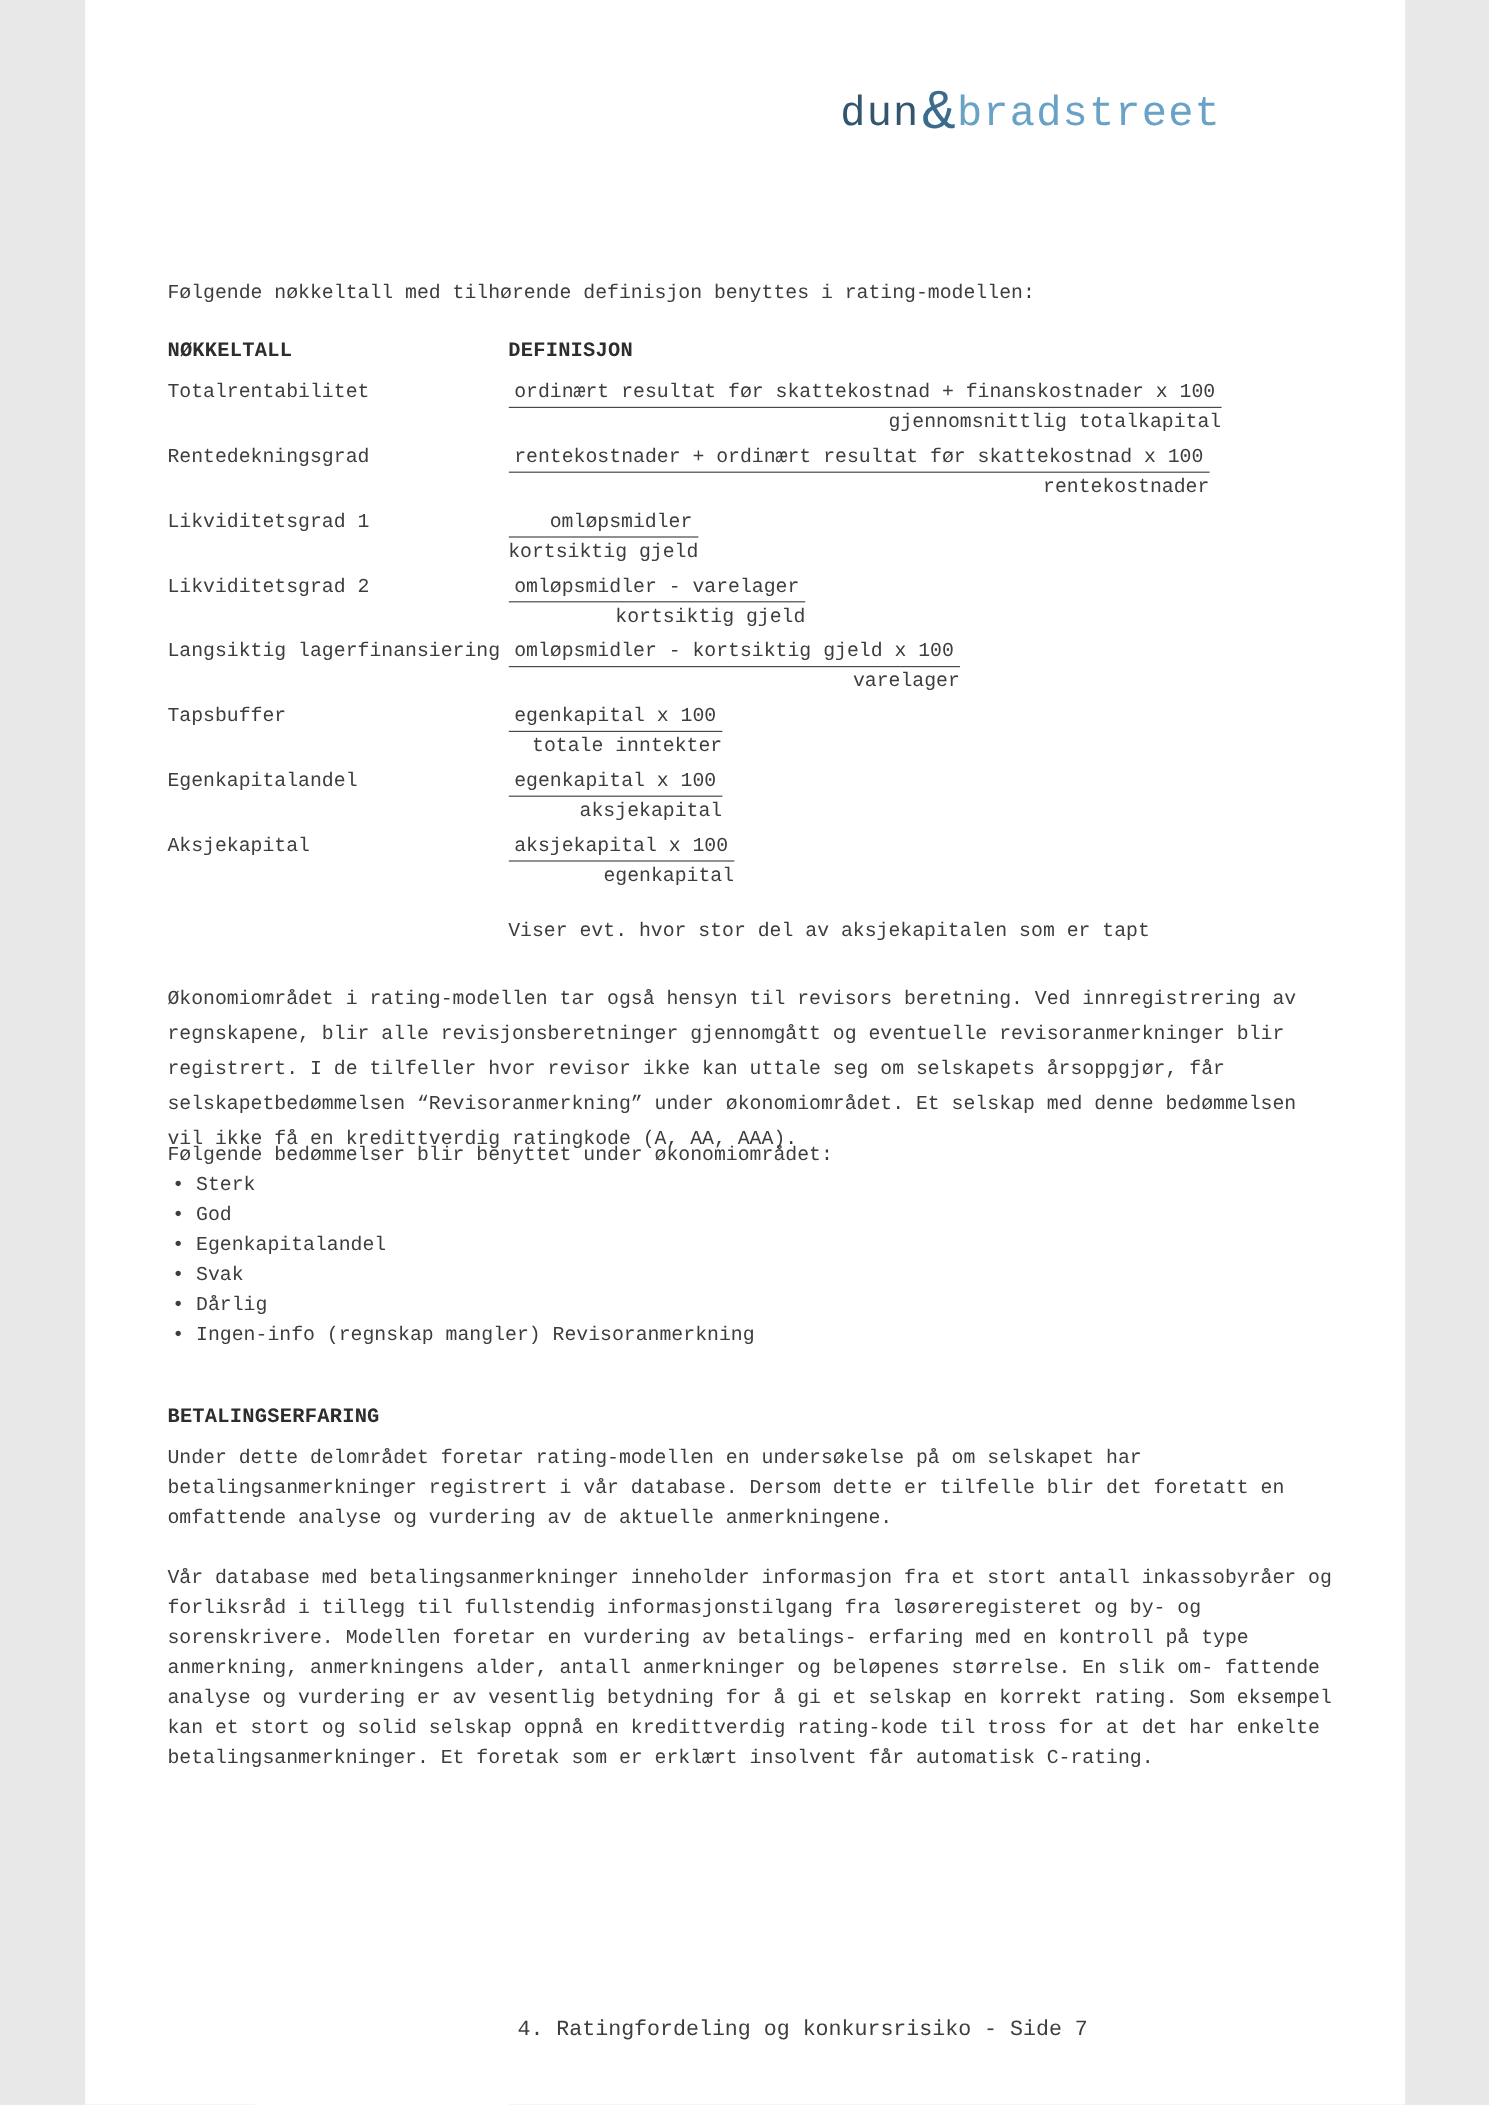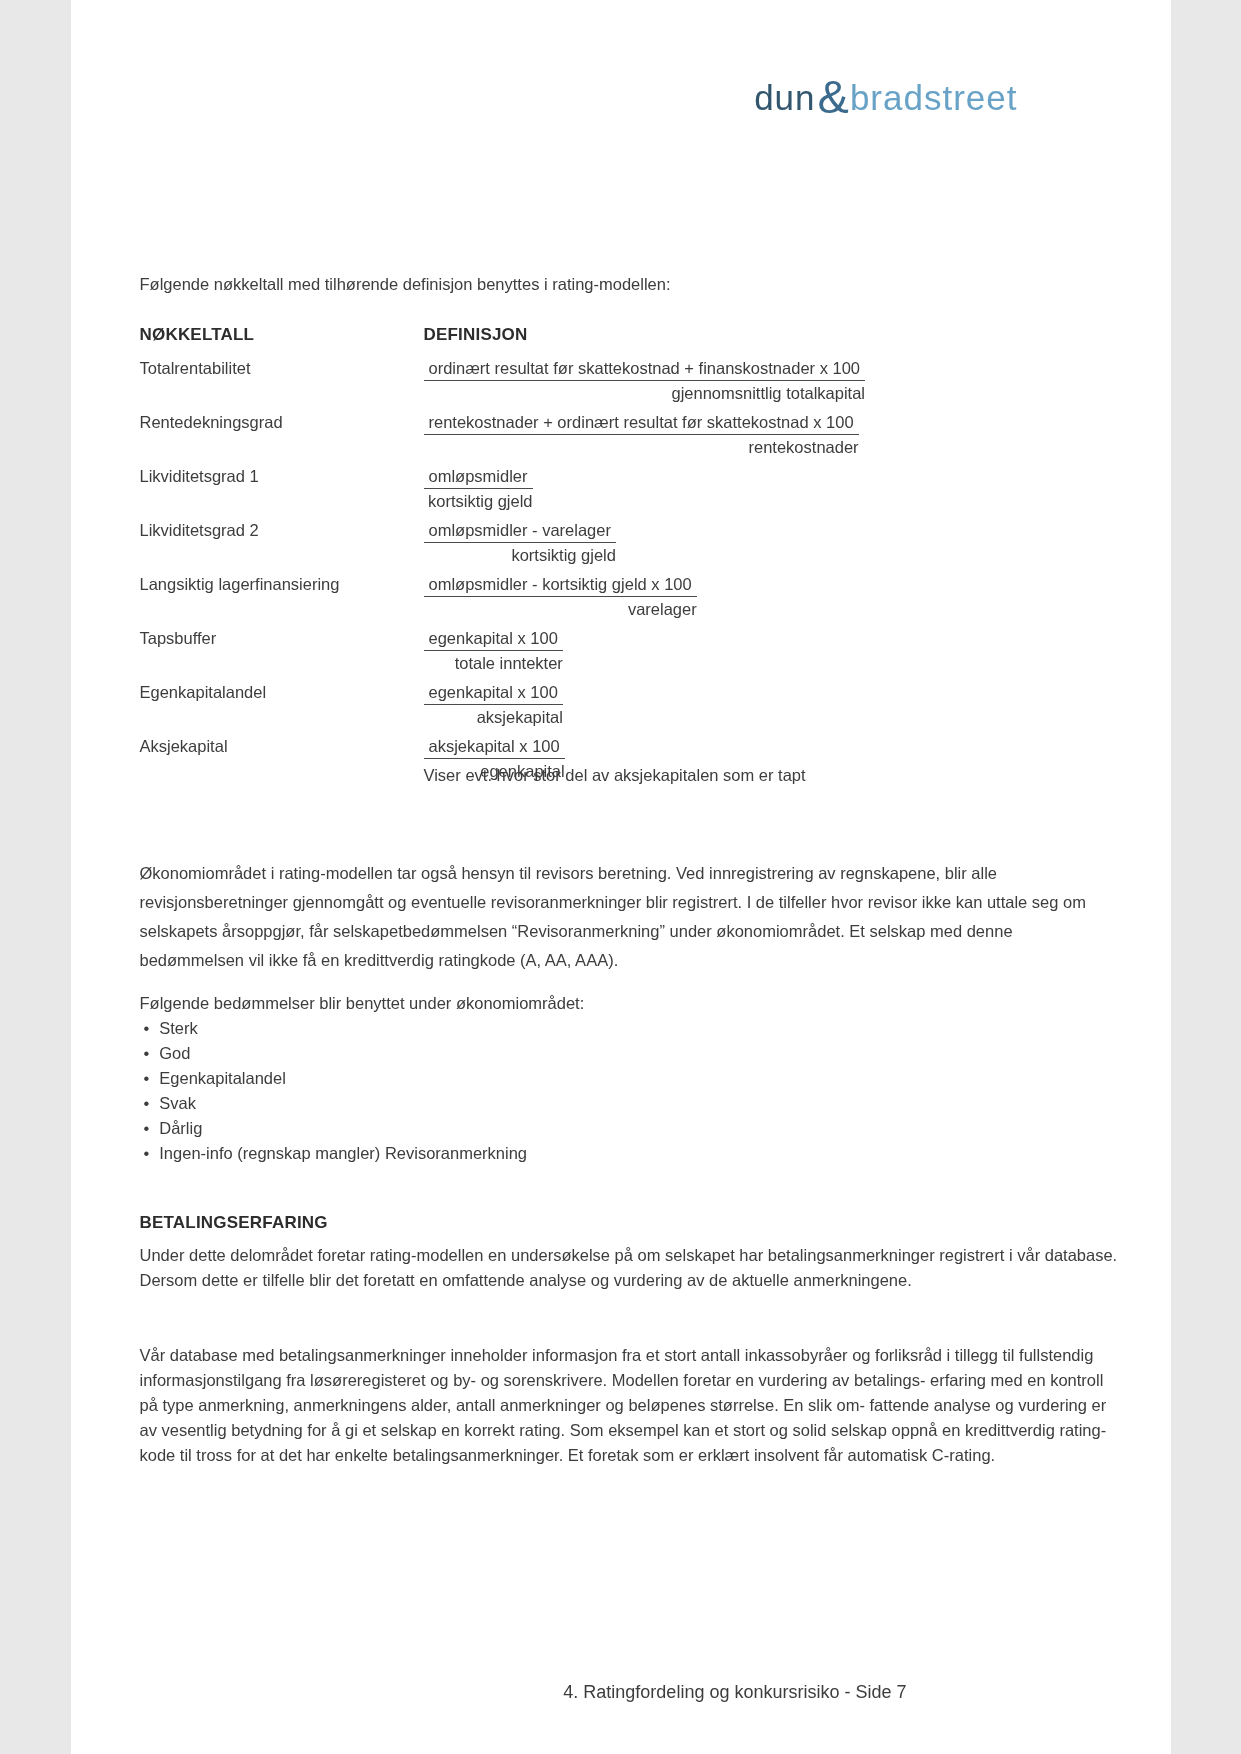--- a/index.html
+++ b/index.html
@@ -1,33 +1,33 @@
 <!DOCTYPE html>
 <html lang="no"><head>
 <meta charset="utf-8">
 <style>
   html,body { margin:0; padding:0; background:#e8e8e8; }
   .page {
     position:relative;
     width:1100px; height:1754px;
     margin:0 auto;
     background:#ffffff;
-    font-family:Liberation Sans, sans-serif;
+    font-family:Liberation Mono, monospace;
     color:#3d3d3d;
     overflow:hidden;
   }
 
   
   .logo { position:absolute; top:66px; right:153px; white-space:nowrap; }
   .logo-dun  { font-size:35px; letter-spacing:1px; color:#32566e; }
   .logo-amp  { font-size:47px; color:#3b6b8d; display:inline-block; transform:translateY(3px); margin:0 1px 0 2px; font-weight:400; }
   .logo-brad { font-size:35px; letter-spacing:1px; color:#68a2c6; }
 
   
-  .abs { position:absolute; left:69px;margin-top:41px; }
+  .abs { position:absolute; left:69px; }
   .body-text { font-size:16.5px; }
 
   .intro { top:234px; }
 
   
   .rowgrid { display:grid; grid-template-columns:284px auto; }
   .tbl-headers { top:284px; width:980px; }
   .th { font-weight:bold; font-size:17px; color:#2d2d2d; letter-spacing:0.2px; }
 
   .tbl-rows { top:316px; width:1050px; }

